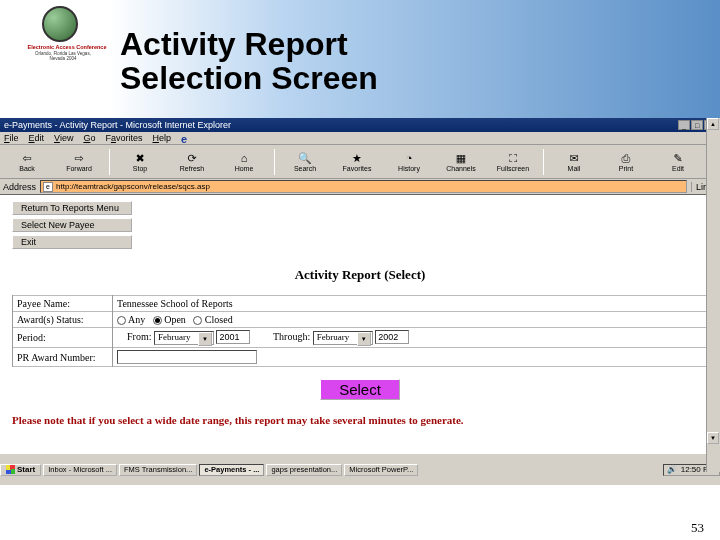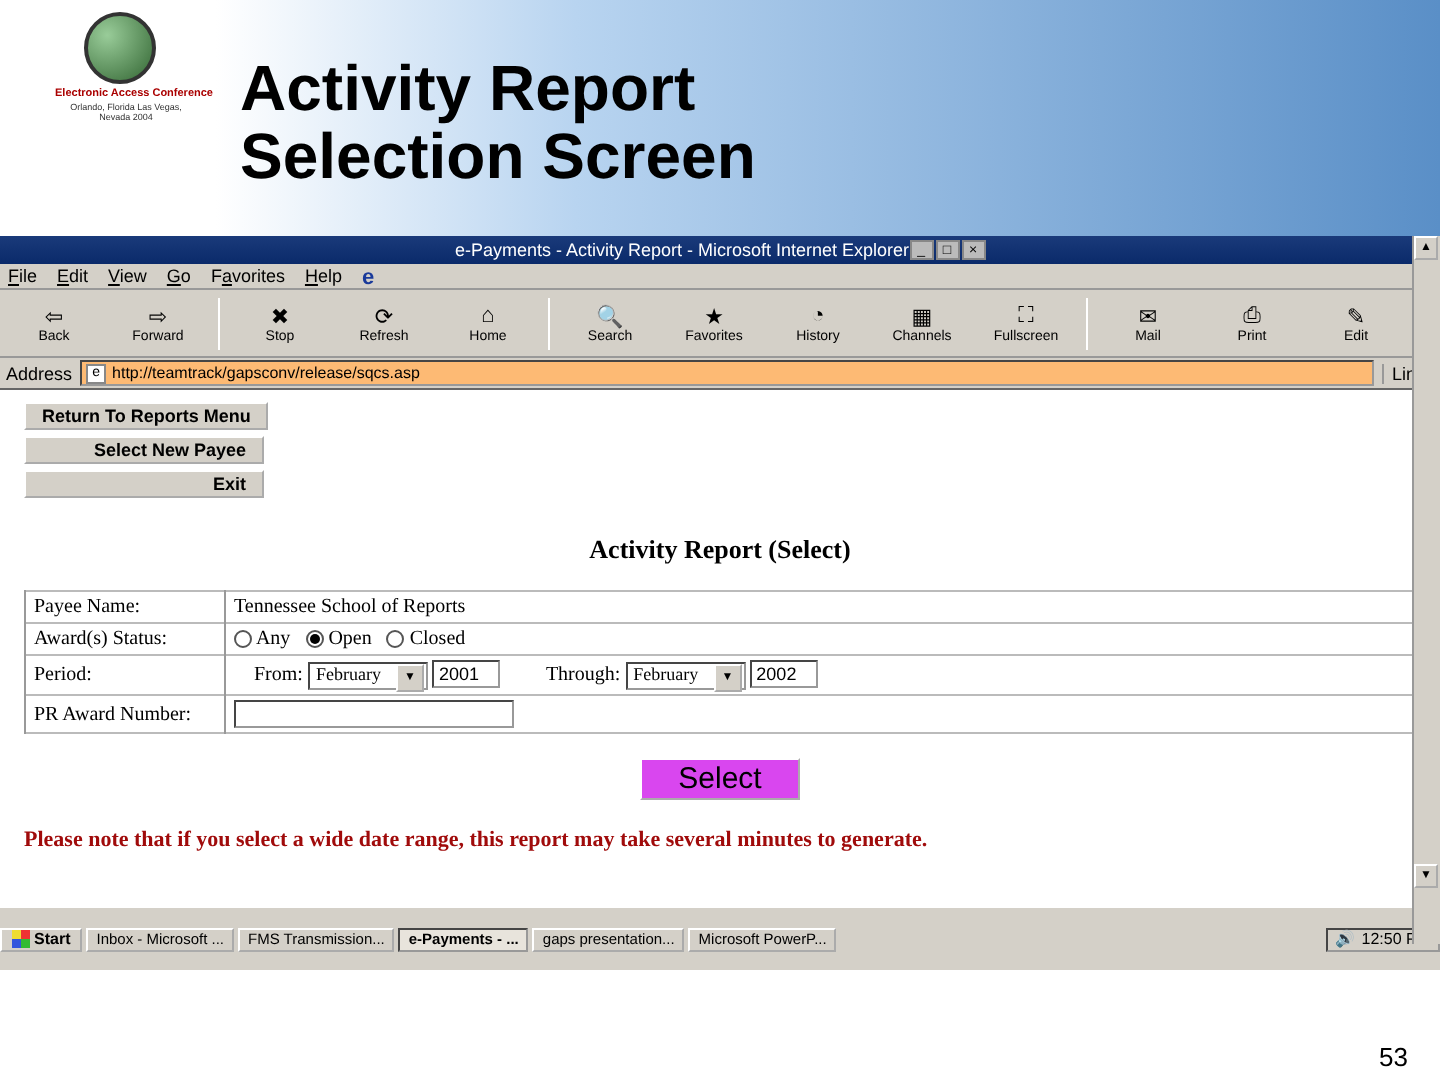--- a/index.html
+++ b/index.html
@@ -4,36 +4,36 @@
 <style>
   * { box-sizing: border-box; margin: 0; padding: 0; }
   body { width: 720px; height: 540px; font-family: Arial, sans-serif; background: #fff; overflow: hidden; position: relative; }
   .slide-header { position: relative; height: 120px; background: linear-gradient(90deg, #fff 0%, #fff 15%, #b8d4f0 40%, #5a8fc7 100%); }
   .logo-badge { position: absolute; top: 6px; left: 18px; width: 90px; height: 55px; }
   .logo-circle { width: 36px; height: 36px; border: 2px solid #333; border-radius: 50%; position: absolute; left: 24px; top: 0; background: radial-gradient(circle at 30% 30%, #9c9, #363); }
   .logo-text { font-size: 5.5px; color: #a00; font-weight: bold; position: absolute; top: 38px; left: 4px; width: 90px; text-align: center; white-space: nowrap; }
   .logo-sub { font-size: 4.5px; color: #333; position: absolute; top: 46px; left: 10px; width: 70px; text-align: center; line-height: 1.1; }
   .slide-title { position: absolute; left: 120px; top: 28px; font-size: 32px; font-weight: 900; font-family: Arial Black, Arial, sans-serif; color: #000; line-height: 1.05; }
   .ie-window { position: absolute; top: 118px; left: 0; width: 720px; font-size: 9px; }
-  .titlebar { background: linear-gradient(#1a3a7a,#0a2a6a); color: #fff; padding: 2px 4px; display: flex; justify-content: center; align-items: center; height: 14px; }
+  .titlebar { background: linear-gradient(#1a3a7a,#0a2a6a); color: #fff; padding: 2px 4px; display: flex; justify-content: space-between; align-items: center; height: 14px; }
   .titlebar-controls { display: flex; gap: 1px; }
   .tb-btn { width: 12px; height: 10px; background: #bbb; border: 1px solid #888; font-size: 7px; display: flex; align-items: center; justify-content: center; color: #000; }
   .menubar { background: #d4d0c8; padding: 1px 4px; display: flex; gap: 10px; height: 13px; border-bottom: 1px solid #999; }
   .menubar span { cursor: default; }
   .menubar span u { text-decoration: underline; }
   .ie-logo { float: right; width: 14px; height: 11px; color: #1a3a9a; font-weight: bold; font-size: 11px; }
   .toolbar { background: #d4d0c8; padding: 2px 3px; display: flex; gap: 4px; height: 34px; border-bottom: 1px solid #999; align-items: center; }
   .tool-btn { display: flex; flex-direction: column; align-items: center; justify-content: center; width: 48px; height: 30px; font-size: 7px; }
   .tool-icon { width: 15px; height: 13px; display:flex; align-items:center; justify-content:center; font-size:11px; }
   .sep { width: 1px; height: 26px; background: #999; margin: 0 2px; border-right:1px solid #fff; }
   .addrbar { background: #d4d0c8; padding: 2px 3px; display: flex; align-items: center; gap: 4px; height: 16px; border-bottom: 1px solid #666; }
   .addr-input { flex: 1; background: #fdba74; border: 1px inset #999; height: 13px; padding: 0 2px; font-size: 8px; display:flex; align-items:center; }
   .addr-icon { width:10px; height:10px; background:#fff; border:1px solid #888; margin-right:3px; font-size:7px; display:flex; align-items:center; justify-content:center; }
   .page { background: #fff; padding: 6px 12px 4px; height: 290px; position: relative; }
-  .win-btn { background: #d4d0c8; border: 1px outset #fff; padding: 1px 8px; font-size: 9px; min-width: 120px; text-align: right; margin-bottom: 3px; display: block; font-weight: bold; }
+  .win-btn { background: #d4d0c8; border: 1px outset #fff; padding: 1px 8px; font-size: 9px; min-width: 120px; text-align: left; margin-bottom: 3px; display: block; }
   .form-title { text-align: center; font-weight: bold; font-family: "Times New Roman", serif; font-size: 13px; margin: 18px 0 10px; }
   .form-table { width: 710px; margin: 12px auto; border-collapse: collapse; }
   .form-table td { padding: 2px 4px; font-size: 10px; font-family: "Times New Roman", serif; vertical-align: middle; }
   .form-table .lbl { width: 100px; border-right: 1px solid #999; border-left:1px solid #999; }
   .form-table tr { border-top: 1px solid #bbb; }
   .text-input { background: #fff; border: 1px inset #999; height: 14px; font-size: 9px; padding: 0 2px; }
   .radio { width: 9px; height: 9px; border: 1px solid #555; border-radius: 50%; display: inline-block; vertical-align: middle; background: #fff; position:relative; }
   .radio.sel::after { content:""; width:5px; height:5px; background:#000; border-radius:50%; position:absolute; top:1px; left:1px; }
   .dropdown { background: #fff; border: 1px inset #999; height: 14px; font-size: 9px; padding: 0 14px 0 3px; position: relative; display: inline-block; min-width: 60px; }
   .dropdown::after { content:"▼"; position:absolute; right:1px; top:0; width:12px; height:12px; background:#d4d0c8; border:1px outset #fff; font-size:6px; display:flex; align-items:center; justify-content:center; }
@@ -41,21 +41,21 @@
   .select-btn { background:#d946ef; border:1px outset #fff; padding:1px 18px; font-size:15px; }
   .warn { color:#a00b0b; font-family:"Times New Roman",serif; font-size:11px; font-weight:bold; margin-top:14px; }
   .statusbar { position:absolute; bottom:14px; left:0; right:0; height:14px; background:#d4d0c8; border-top:1px solid #fff; display:flex; justify-content:space-between; align-items:center; padding:0 4px; font-size:8px; }
   .status-r { display:flex; align-items:center; gap:3px; }
   .taskbar { position:absolute; bottom:0; left:0; right:0; height:32px; background:#d4d0c8; display:flex; align-items:center; padding:0; font-size:8px; border-top:1px solid #fff; }
   .start-btn { background:#d4d0c8; border:1px outset #fff; padding:0 5px; height:12px; display:flex; align-items:center; gap:2px; font-weight:bold; }
   .start-flag { width:9px; height:9px; background: conic-gradient(#e33 0 25%, #3b3 0 50%, #35d 0 75%, #ed3 0); }
   .task-btn { background:#d4d0c8; border:1px outset #fff; padding:0 4px; height:12px; margin-left:2px; display:flex; align-items:center; font-size:7.5px; max-width:95px; overflow:hidden; white-space:nowrap; }
   .task-btn.active { border:1px inset #999; background:#e8e4dc; font-weight:bold; }
   .tray { margin-left:auto; border:1px inset #999; height:12px; padding:0 4px; display:flex; align-items:center; gap:3px; }
-  .page-num { position:absolute; bottom:4px; right:16px; font-size:13px; font-family:Liberation Sans, sans-serif; }
+  .page-num { position:absolute; bottom:4px; right:16px; font-size:13px; font-family:Liberation Serif, serif; }
   .right-border { position:absolute; right:0; top:118px; width:14px; height:354px; background:#d4d0c8; border-left:1px solid #999; }
   .scrollbar { width:12px; height:100%; position:relative; }
   .sb-btn { width:12px; height:12px; background:#d4d0c8; border:1px outset #fff; font-size:6px; display:flex; align-items:center; justify-content:center; }
 </style>
 </head>
 <body>
 
 <div class="slide-header">
   <div class="logo-badge">
     <div class="logo-circle"></div>

